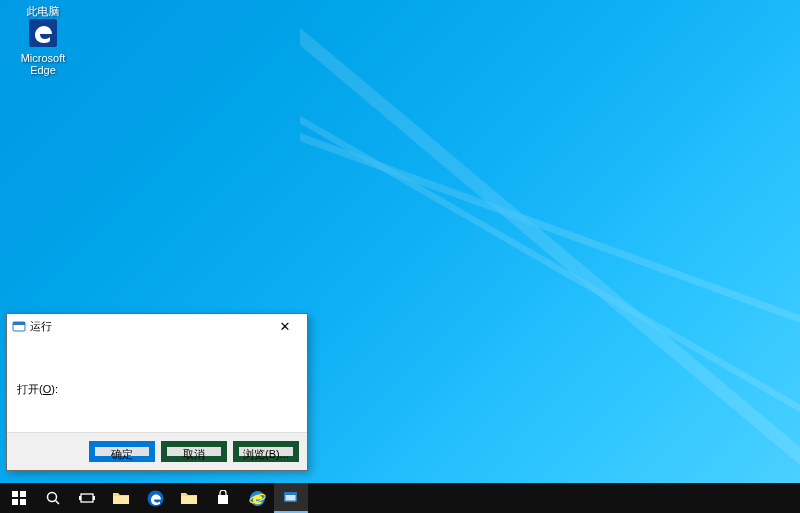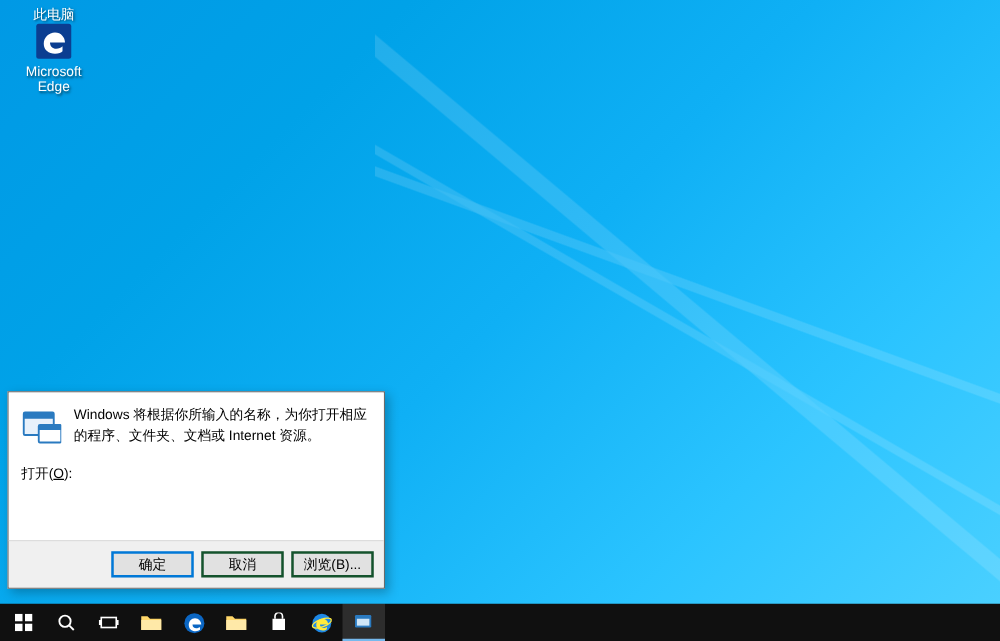--- a/index.html
+++ b/index.html
@@ -90,21 +90,21 @@
 }
 .run-desc-row { display: flex; align-items: flex-start; gap: 10px; }
 .run-desc { font-size: 11px; line-height: 1.5; color: #000; }
 
 .run-open-row {
   display: flex;
   align-items: center;
   gap: 6px;
   margin-top: 14px;
 }
-.run-open-label { font-size: 11px; text-decoration: underline dotted; text-decoration-color: transparent; }
+.run-open-label { font-size: 11px; text-decoration: underline dotted; text-decoration-color: transparent; margin-top: 20px; }
 .run-open-label u { text-decoration: underline; }
 
 .run-combo {
   flex: 1;
   height: 20px;
   border: 1px solid #0078d7;
   background: #fff;
   position: relative;
   display: flex;
   align-items: center;
@@ -137,21 +137,21 @@
   justify-content: flex-end;
   gap: 6px;
   padding: 0 8px;
   border-top: 1px solid #ddd;
 }
 .run-footer button {
   width: 66px;
   height: 21px;
   font-size: 11px;
   background: #e1e1e1;
-  border: 2px solid #14532d;
+  border: 6px solid #14532d;
   cursor: pointer;
 }
 .run-footer button.default { border-color: #0078d7; }
 
 svg { display: block; }
 </style>
 </head>
 <body>
 
 <div class="rays"></div>
@@ -168,30 +168,29 @@
 <div class="desktop-icon" id="icon-edge">
   <svg class="glyph" width="34" height="34">
       <rect x="3" y="3" width="28" height="28" rx="2" fill="#0b3e91"></rect>
       <path d="M9 19c0-5 4-9 9-9 5 0 8 4 8 8H14c0 3 2 5 5 5 2 0 4-1 5-2v4c-1 1-3 2-6 2-5 0-9-3-9-8z" fill="#fff"></path>
     </svg>
   <span style="white-space:pre-line">Microsoft
 Edge</span>
 </div>
 
 <div class="run-dialog">
+  <div class="run-titlebar">
+    <svg class="icon" width="14" height="14">
+        <rect x="1" y="3" width="12" height="9" rx="1" fill="#fff" stroke="#2a7ac0"></rect>
+        <rect x="1" y="3" width="12" height="3" fill="#2a7ac0"></rect>
+      </svg>
+    <span class="title">运行</span>
+    <div class="close">✕</div>
+  </div>
   <div class="run-body">
-    <div class="run-desc-row">
-      <svg width="32" height="32" style="flex:none">
-          <rect x="2" y="6" width="24" height="18" rx="1" fill="#e8f1fb" stroke="#2a7ac0" stroke-width="1.5"></rect>
-          <rect x="2" y="6" width="24" height="5" fill="#2a7ac0"></rect>
-          <rect x="14" y="16" width="18" height="14" rx="1" fill="#fff" stroke="#2a7ac0" stroke-width="1.5"></rect>
-          <rect x="14" y="16" width="18" height="4" fill="#2a7ac0"></rect>
-        </svg>
-      <div class="run-desc">Windows 将根据你所输入的名称，为你打开相应的程序、文件夹、文档或 Internet 资源。</div>
-    </div>
     <div class="run-open-row">
       <span class="run-open-label"><span>打开(</span><u>O</u><span>):</span></span>
     </div>
   </div>
   <div class="run-footer">
     <button class="default">确定</button>
     <button>取消</button>
     <button>浏览(B)...</button>
   </div>
 </div>

